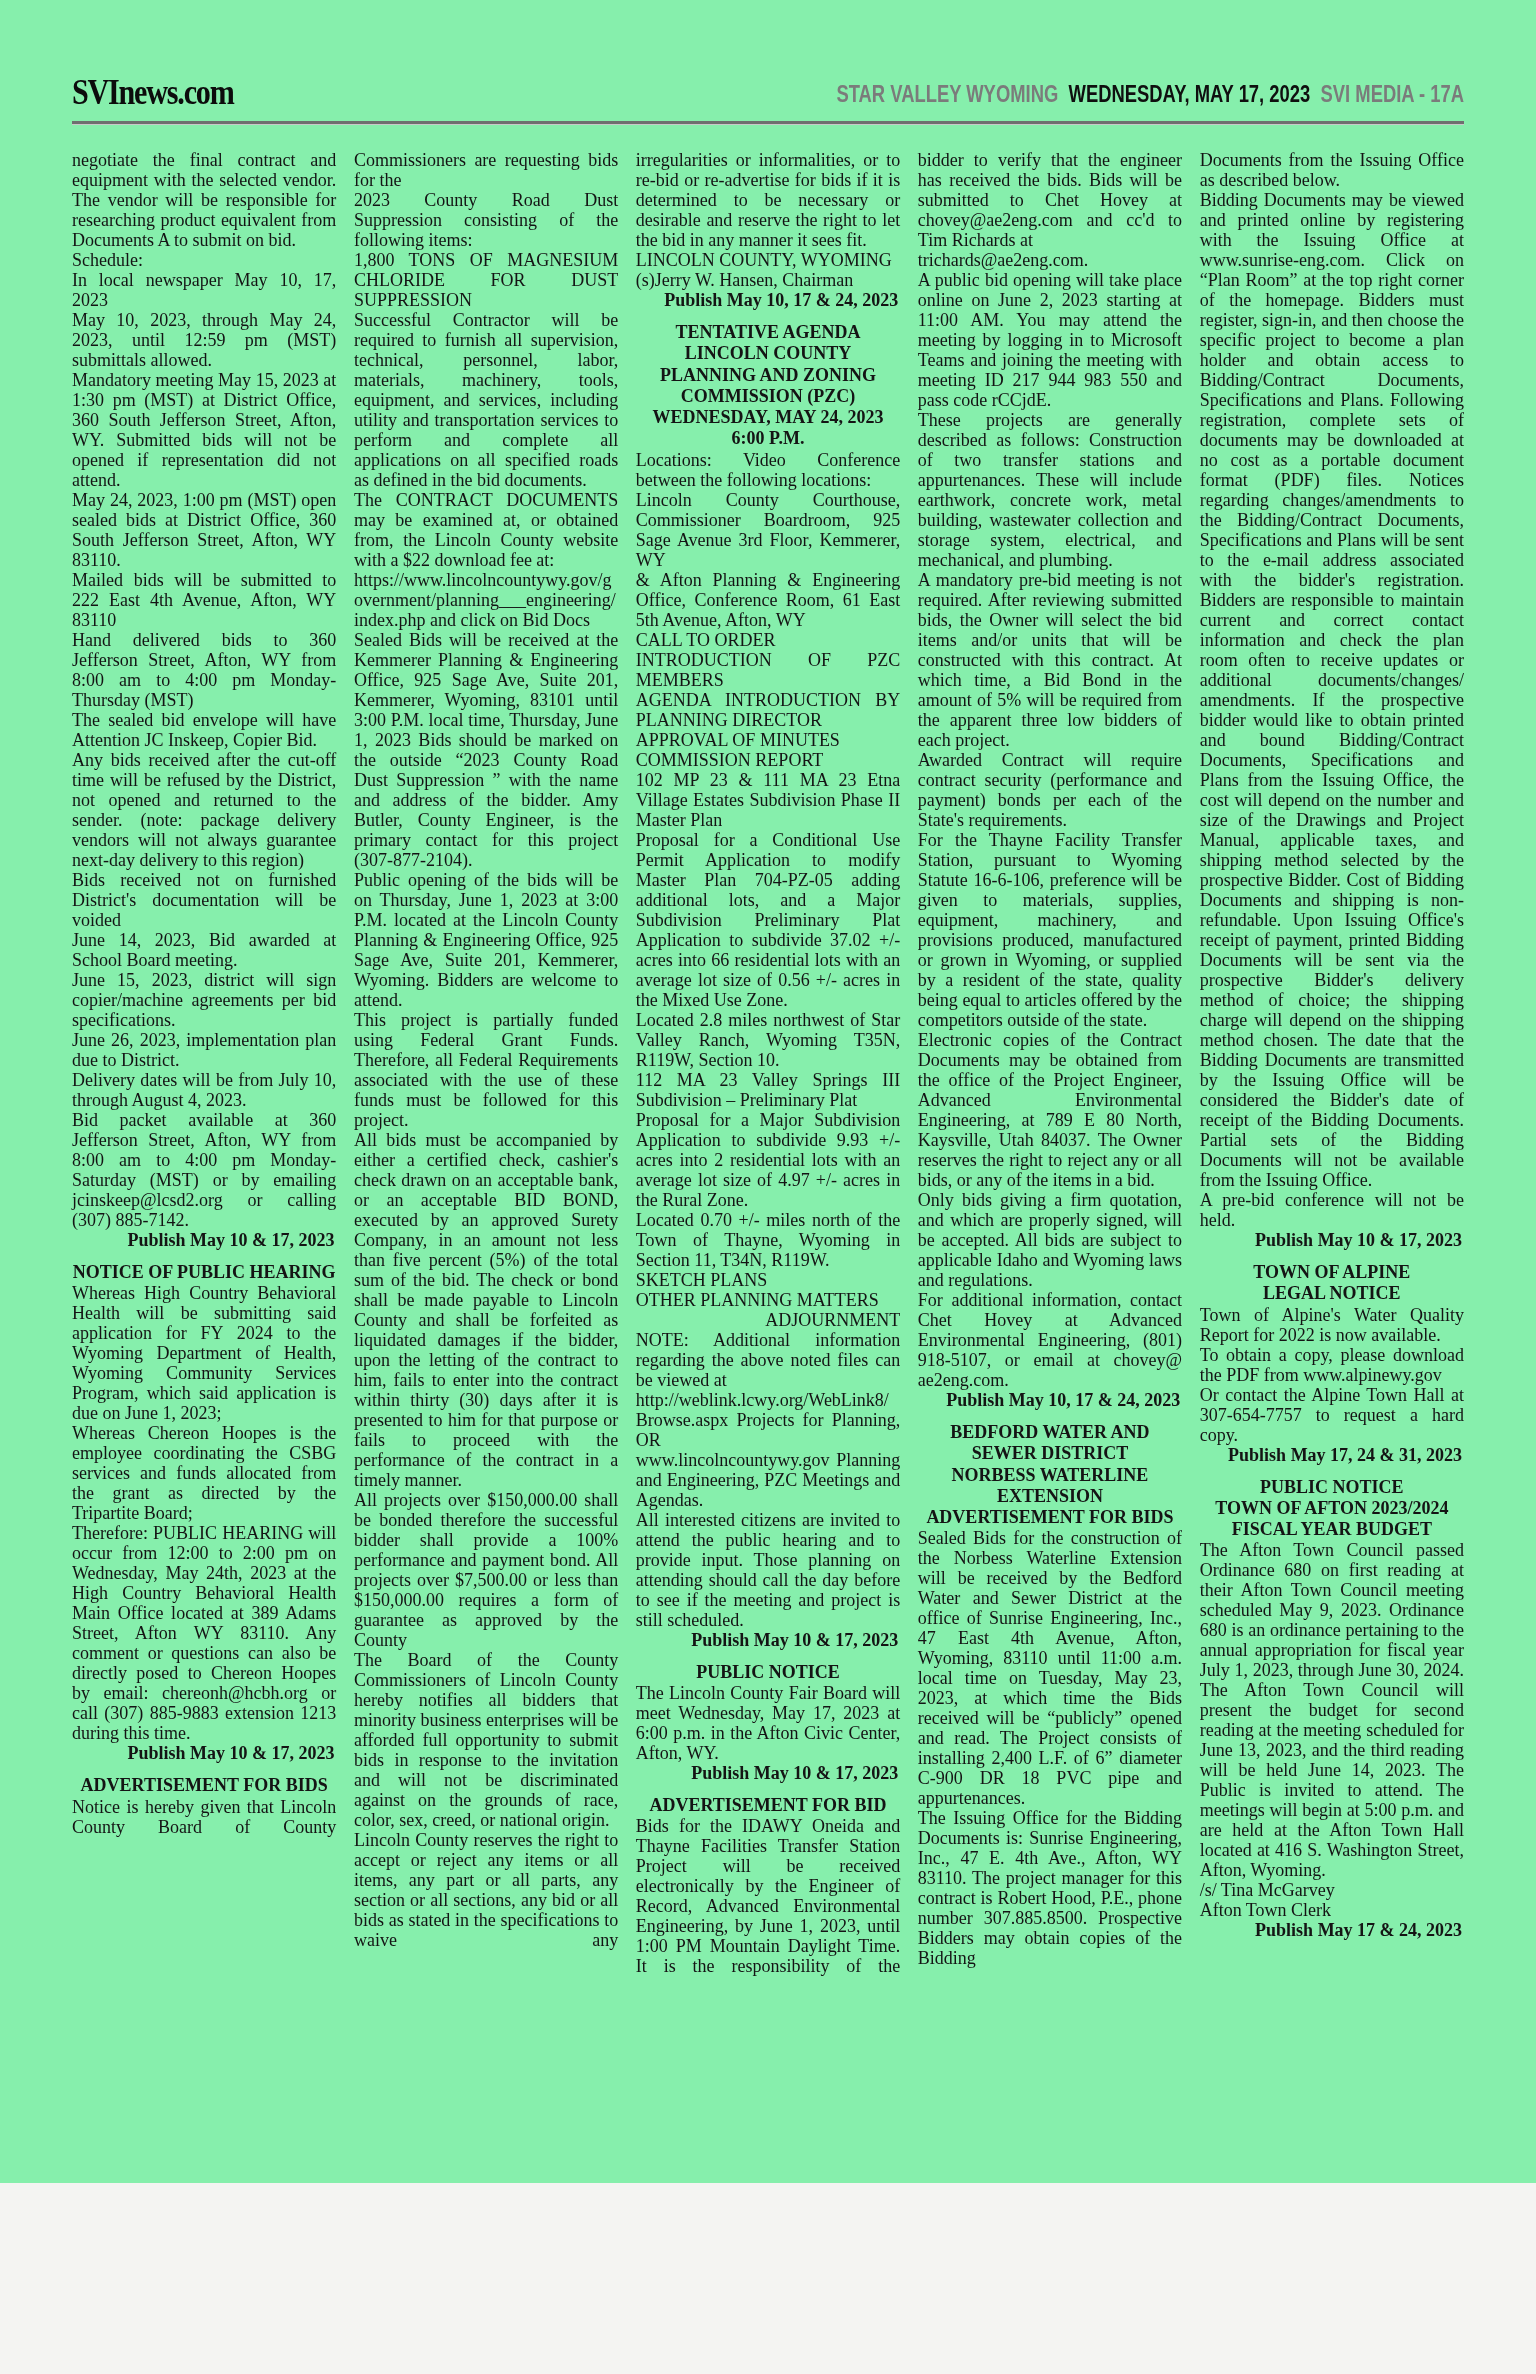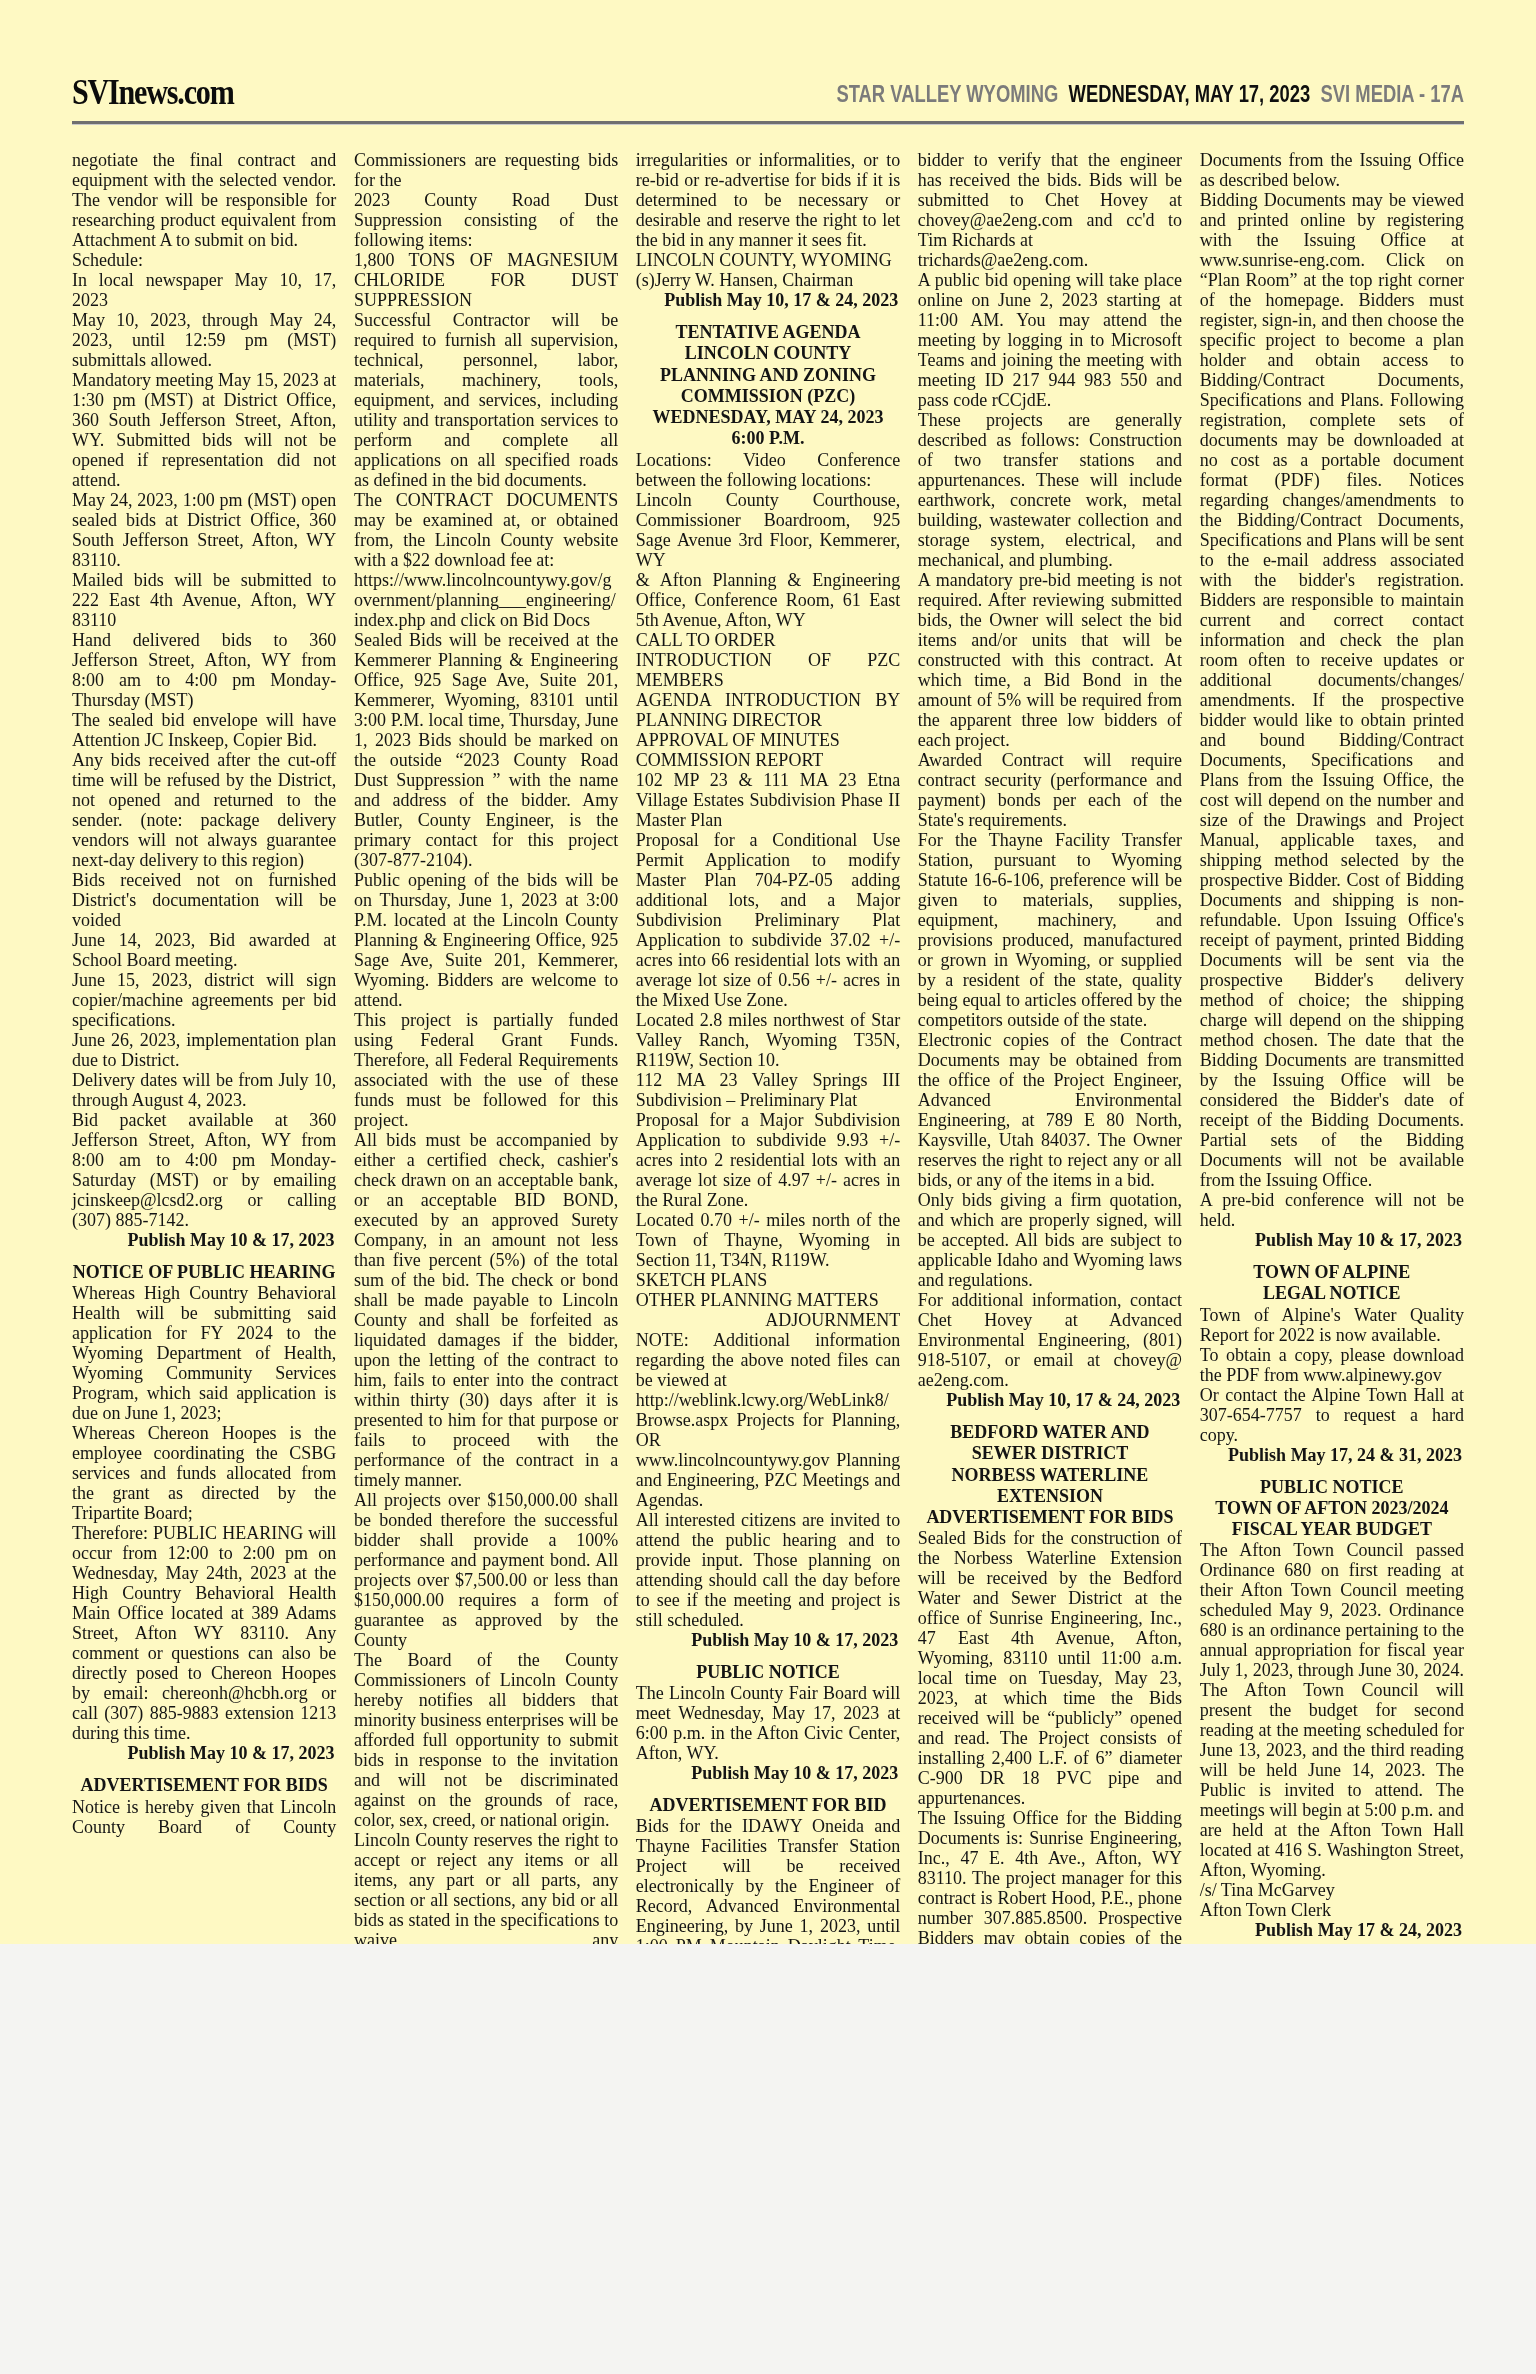--- a/index.html
+++ b/index.html
@@ -1,17 +1,17 @@
 <!DOCTYPE html>
 <html style="font-size:15px"><head>
 <meta charset="utf-8">
 <style>
   html,body{margin:0;padding:0;background:#f4f4f2;}
   body{width:1536px;height:2375px;font-family:"Liberation Serif",serif;color:#141414;}
-  .page{position:relative;width:1536px;height:1944px;background:#fef9c3;overflow:hidden;}
+  .page{position:relative;width:1536px;height:2183px;background:#86efac;overflow:hidden;}
   .masthead{position:absolute;left:72px;right:72px;top:61px;height:54px;}
   .logo{position:absolute;left:0;bottom:1.9px;font-weight:bold;font-size:35px;letter-spacing:-1.4px;
         transform:scaleX(.86);transform-origin:left bottom;font-family:"Liberation Serif",serif;color:#0c0c0c;}
   .dateline{position:absolute;right:0;bottom:7.4px;font-family:"Liberation Sans",sans-serif;font-weight:bold;
         font-size:23px;transform:scaleX(.8);transform-origin:right bottom;white-space:nowrap;}
   .dateline .gray{color:#7b7b7b;}
   .dateline .blk{color:#0f0f0f;}
   .dateline span{margin-left:6.5px;}
   .rule{position:absolute;left:72px;right:72px;top:121px;height:2.8px;background:#6f6f6f;border-bottom:1.9px solid #c9c9c9;}
   .cols{position:absolute;left:72px;right:72px;top:150px;bottom:28px;display:flex;gap:17.6px;}
@@ -31,21 +31,21 @@
     <div class="logo">SVInews.com</div>
     <div class="dateline">
       <span class="gray">STAR VALLEY WYOMING</span>
       <span class="blk">WEDNESDAY, MAY 17, 2023</span>
       <span class="gray">SVI MEDIA - 17A</span>
     </div>
   </header>
   <div class="rule"></div>
   <main class="cols" id="cols">
       <div class="col">
-        <div class="para">negotiate the final contract and equipment with the selected vendor.  The vendor will be responsible for researching product equivalent from Attachment A to submit on bid.</div>
+        <div class="para">negotiate the final contract and equipment with the selected vendor.  The vendor will be responsible for researching product equivalent from Documents A to submit on bid.</div>
         <div class="para">Schedule:</div>
         <div class="para">In local newspaper May 10, 17, 2023</div>
         <div class="para">May 10, 2023, through May 24, 2023, until 12:59 pm (MST) submittals allowed.</div>
         <div class="para">Mandatory meeting May 15, 2023 at 1:30 pm (MST) at District Office, 360 South Jefferson Street, Afton, WY.  Submitted bids will not be opened if representation did not attend.</div>
         <div class="para">May 24, 2023, 1:00 pm (MST) open sealed bids at District Office, 360 South Jefferson Street, Afton, WY 83110.</div>
         <div class="para">Mailed bids will be submitted to 222 East 4th Avenue, Afton, WY 83110</div>
         <div class="para">Hand delivered bids to 360 Jefferson Street, Afton, WY from 8:00 am to 4:00 pm Monday-Thursday (MST)</div>
         <div class="para">The sealed bid envelope will have Attention JC Inskeep, Copier Bid.</div>
         <div class="para">Any bids received after the cut-off time will be refused by the District, not opened and returned to the sender. (note: package delivery vendors will not always guarantee next-day delivery to this region)</div>
         <div class="para">Bids received not on furnished District's documentation will be voided</div>

